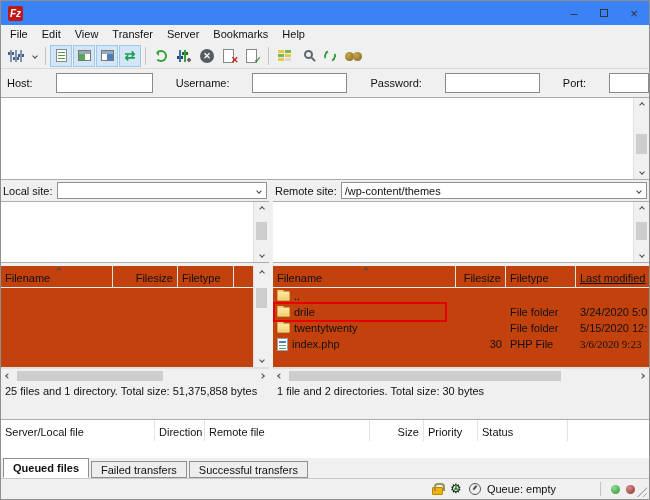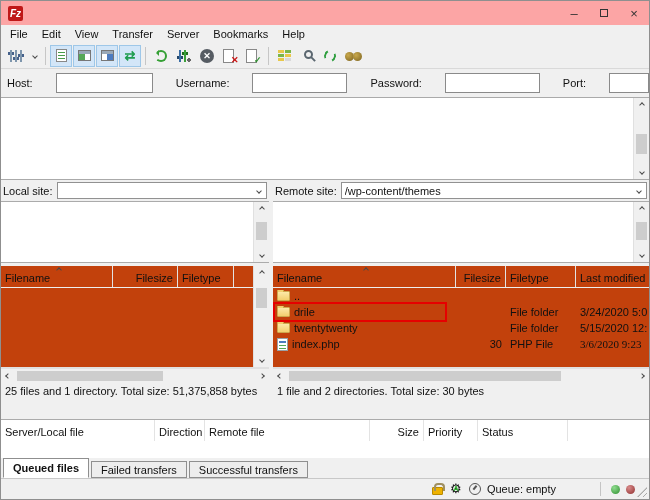--- a/index.html
+++ b/index.html
@@ -1,21 +1,21 @@
 <!DOCTYPE html>
 <html><head>
 <meta charset="utf-8">
 <style>
   * { margin:0; padding:0; box-sizing:border-box; }
   body { background:#d8d8d8; font-family:"Liberation Sans", sans-serif; }
   .window { width:650px; height:500px; border:1px solid #8f8f8f; background:#f0f0f0;
             display:flex; flex-direction:column; font-size:11px; color:#111; position:relative; }
 
   
-  .titlebar { height:24px; background:#fca5a5; display:flex; align-items:center; flex:0 0 auto; }
+  .titlebar { height:24px; background:#3b82f6; display:flex; align-items:center; flex:0 0 auto; }
   .fzlogo { width:15px; height:15px; margin-left:7px; background:#bf1818; color:#fff;
             font-weight:bold; font-style:italic; font-size:10px; line-height:15px; text-align:center; border-radius:2px; }
   .tb-spacer { flex:1; }
   .wbtn { width:30px; height:24px; display:flex; align-items:center; justify-content:center;
           font-size:13px; color:#333; }
   .maxbox { width:8px; height:8px; border:1px solid #333; display:inline-block; }
 
   
   .menubar { height:18px; display:flex; align-items:center; padding-left:2px; flex:0 0 auto; }
   .menu-item { padding:0 7px; line-height:18px; }
@@ -319,21 +319,21 @@
       </div>
       <div style="height:3px;background:#f0f0f0;flex:0 0 auto;"></div>
       <div class="listwrap">
         <div class="lheader">
           <div class="hcell" style="width:183px;">
             <span class="sort chv up sm"></span>
             <span>Filename</span>
           </div>
           <div class="hcell num" style="width:50px;text-align:right;">Filesize</div>
           <div class="hcell" style="width:70px;">Filetype</div>
-          <div class="hcell" style="flex:1;border-right:none;">Last modified</div>
+          <div class="hcell" style="flex:1;border-right:none;text-decoration:underline;">Last modified</div>
         </div>
         <div class="rows">
           <div class="frow">
             <div class="fcell" style="width:183px;">
                 <span class="icon-folder"></span>
                 <span>..</span>
               </div>
             <div class="fcell num" style="width:50px;">
                 <span></span>
               </div>

